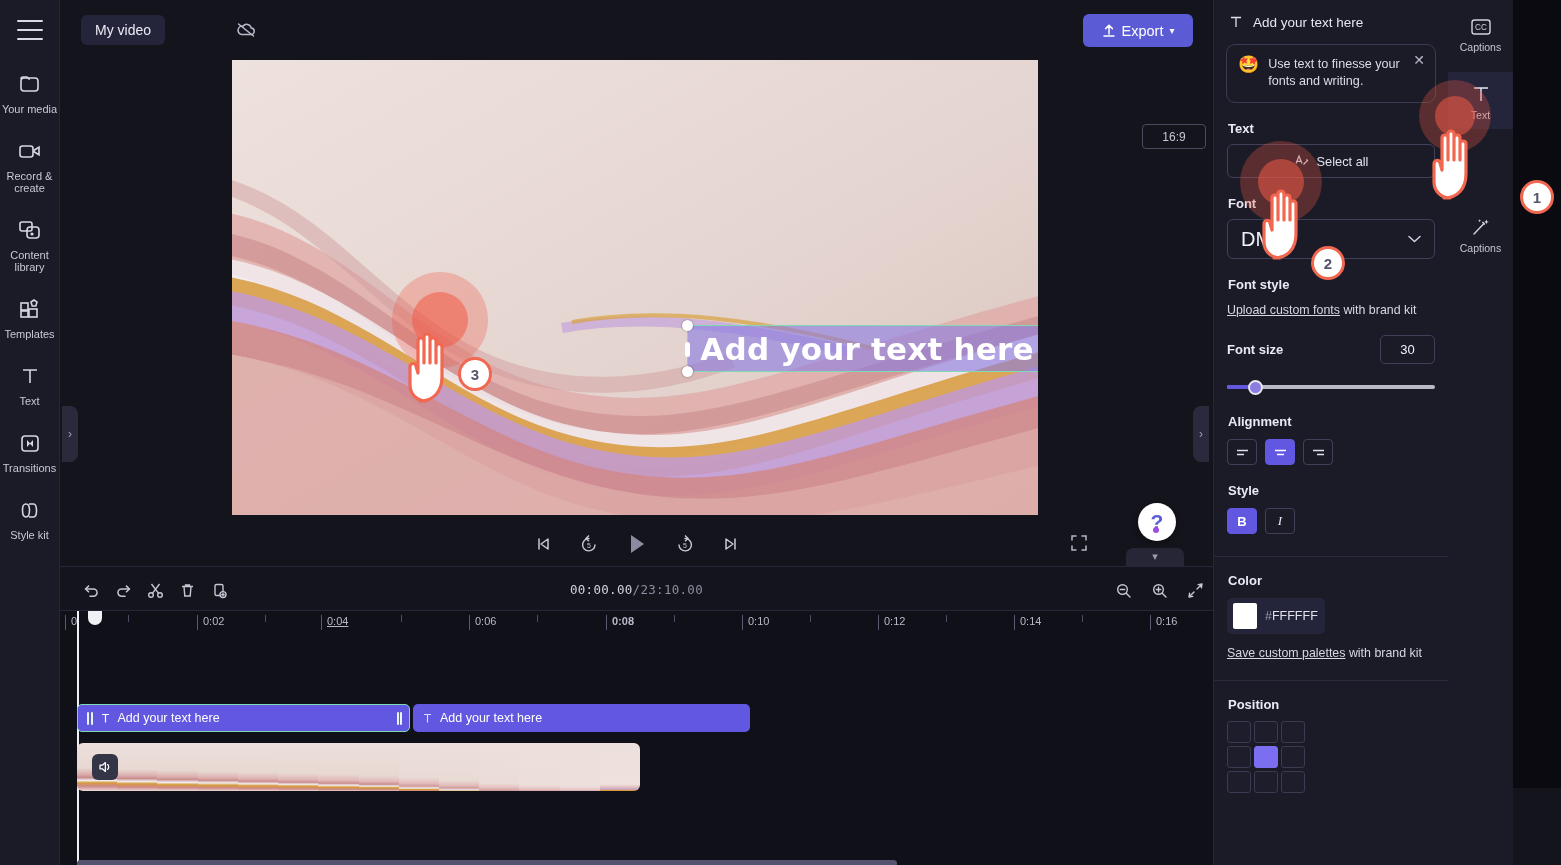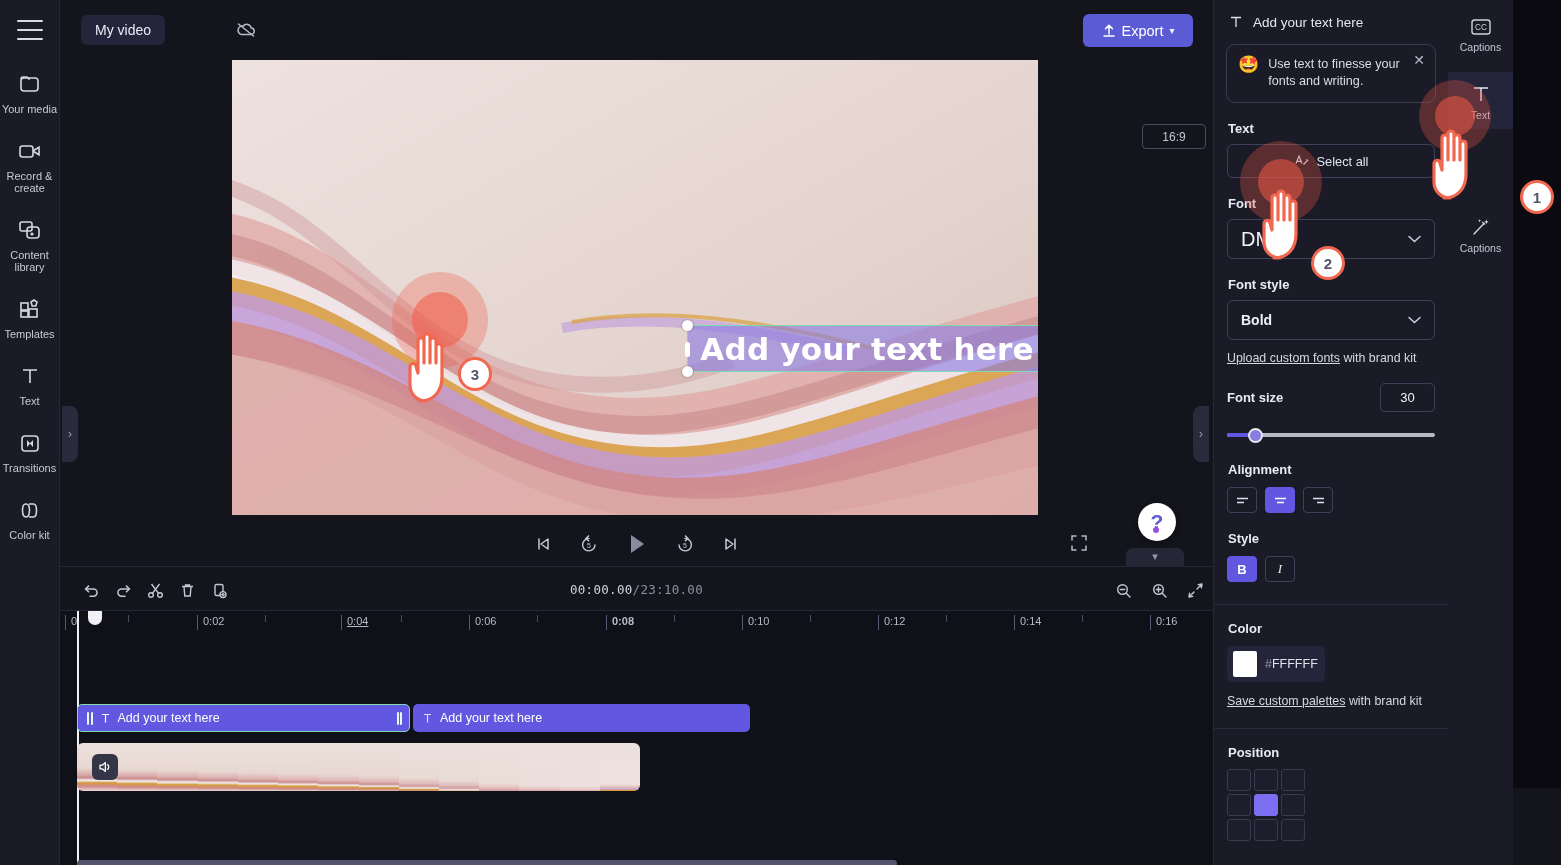--- a/index.html
+++ b/index.html
@@ -266,21 +266,21 @@
       <span class="lbl">Transitions</span>
     </div>
 
     <div class="rail-item">
       <span class="ic">
         <svg width="24" height="22" viewBox="0 0 24 22">
             <path d="M8 5c2 0 3.5 1.4 3.5 6S10 18 8 18s-3.5-1.4-3.5-7S6 5 8 5z"></path>
             <path d="M11 5h4.5c1.8 0 3 2.8 3 6.8s-1.2 6.2-3 6.2H11"></path>
           </svg>
       </span>
-      <span class="lbl">Color kit</span>
+      <span class="lbl">Style kit</span>
     </div>
   </div>
 
   <div class="topbar">
     <div class="proj-name">
       <span>My video</span>
     </div>
     <div class="cloud-btn">
       <svg width="22" height="18" viewBox="0 0 22 18" fill="none" stroke="#b9b9cb" stroke-width="1.5">
         <path d="M6.5 13.5h9.3a3.2 3.2 0 0 0 .4-6.4A4.6 4.6 0 0 0 8 5.2a3.6 3.6 0 0 0-1.5 8.3z"></path>
@@ -447,21 +447,21 @@
       </div>
     </div>
   </div>
 
   <div class="tl-body">
     <div class="ruler">
       <div class="tick-lbl" style="left:5px;">0</div>
       <div class="tick-min" style="left:68px;"></div>
       <div class="tick-lbl" style="left:137px;">0:02</div>
       <div class="tick-min" style="left:205px;"></div>
-      <div class="tick-lbl" style="left:281px;text-decoration:underline;">0:04</div>
+      <div class="tick-lbl" style="left:261px;text-decoration:underline;">0:04</div>
       <div class="tick-min" style="left:341px;"></div>
       <div class="tick-lbl" style="left:409px;">0:06</div>
       <div class="tick-min" style="left:477px;"></div>
       <div class="tick-lbl" style="left:546px;font-weight:bold;">0:08</div>
       <div class="tick-min" style="left:614px;"></div>
       <div class="tick-lbl" style="left:682px;">0:10</div>
       <div class="tick-min" style="left:750px;"></div>
       <div class="tick-lbl" style="left:818px;">0:12</div>
       <div class="tick-min" style="left:886px;"></div>
       <div class="tick-lbl" style="left:954px;">0:14</div>
@@ -547,26 +547,20 @@
 
     <div class="sect-lbl">Font</div>
     <div class="dd font">
       <span class="v">DM</span>
       <svg width="13" height="8" viewBox="0 0 13 8" fill="none" stroke="#cfcfdf" stroke-width="1.5">
           <path d="M1 1.5L6.5 6.5 12 1.5" stroke-linecap="round"></path>
         </svg>
     </div>
 
     <div class="sect-lbl">Font style</div>
-    <div class="dd style">
-      <span class="v">Bold</span>
-      <svg width="13" height="8" viewBox="0 0 13 8" fill="none" stroke="#cfcfdf" stroke-width="1.5">
-          <path d="M1 1.5L6.5 6.5 12 1.5" stroke-linecap="round"></path>
-        </svg>
-    </div>
 
     <div class="linkline">
       <a>Upload custom fonts</a><span> with brand kit</span>
     </div>
 
     <div class="fs-row">
       <span class="lbl">Font size</span>
       <span class="fs-box">30</span>
     </div>
     <div class="slider">

